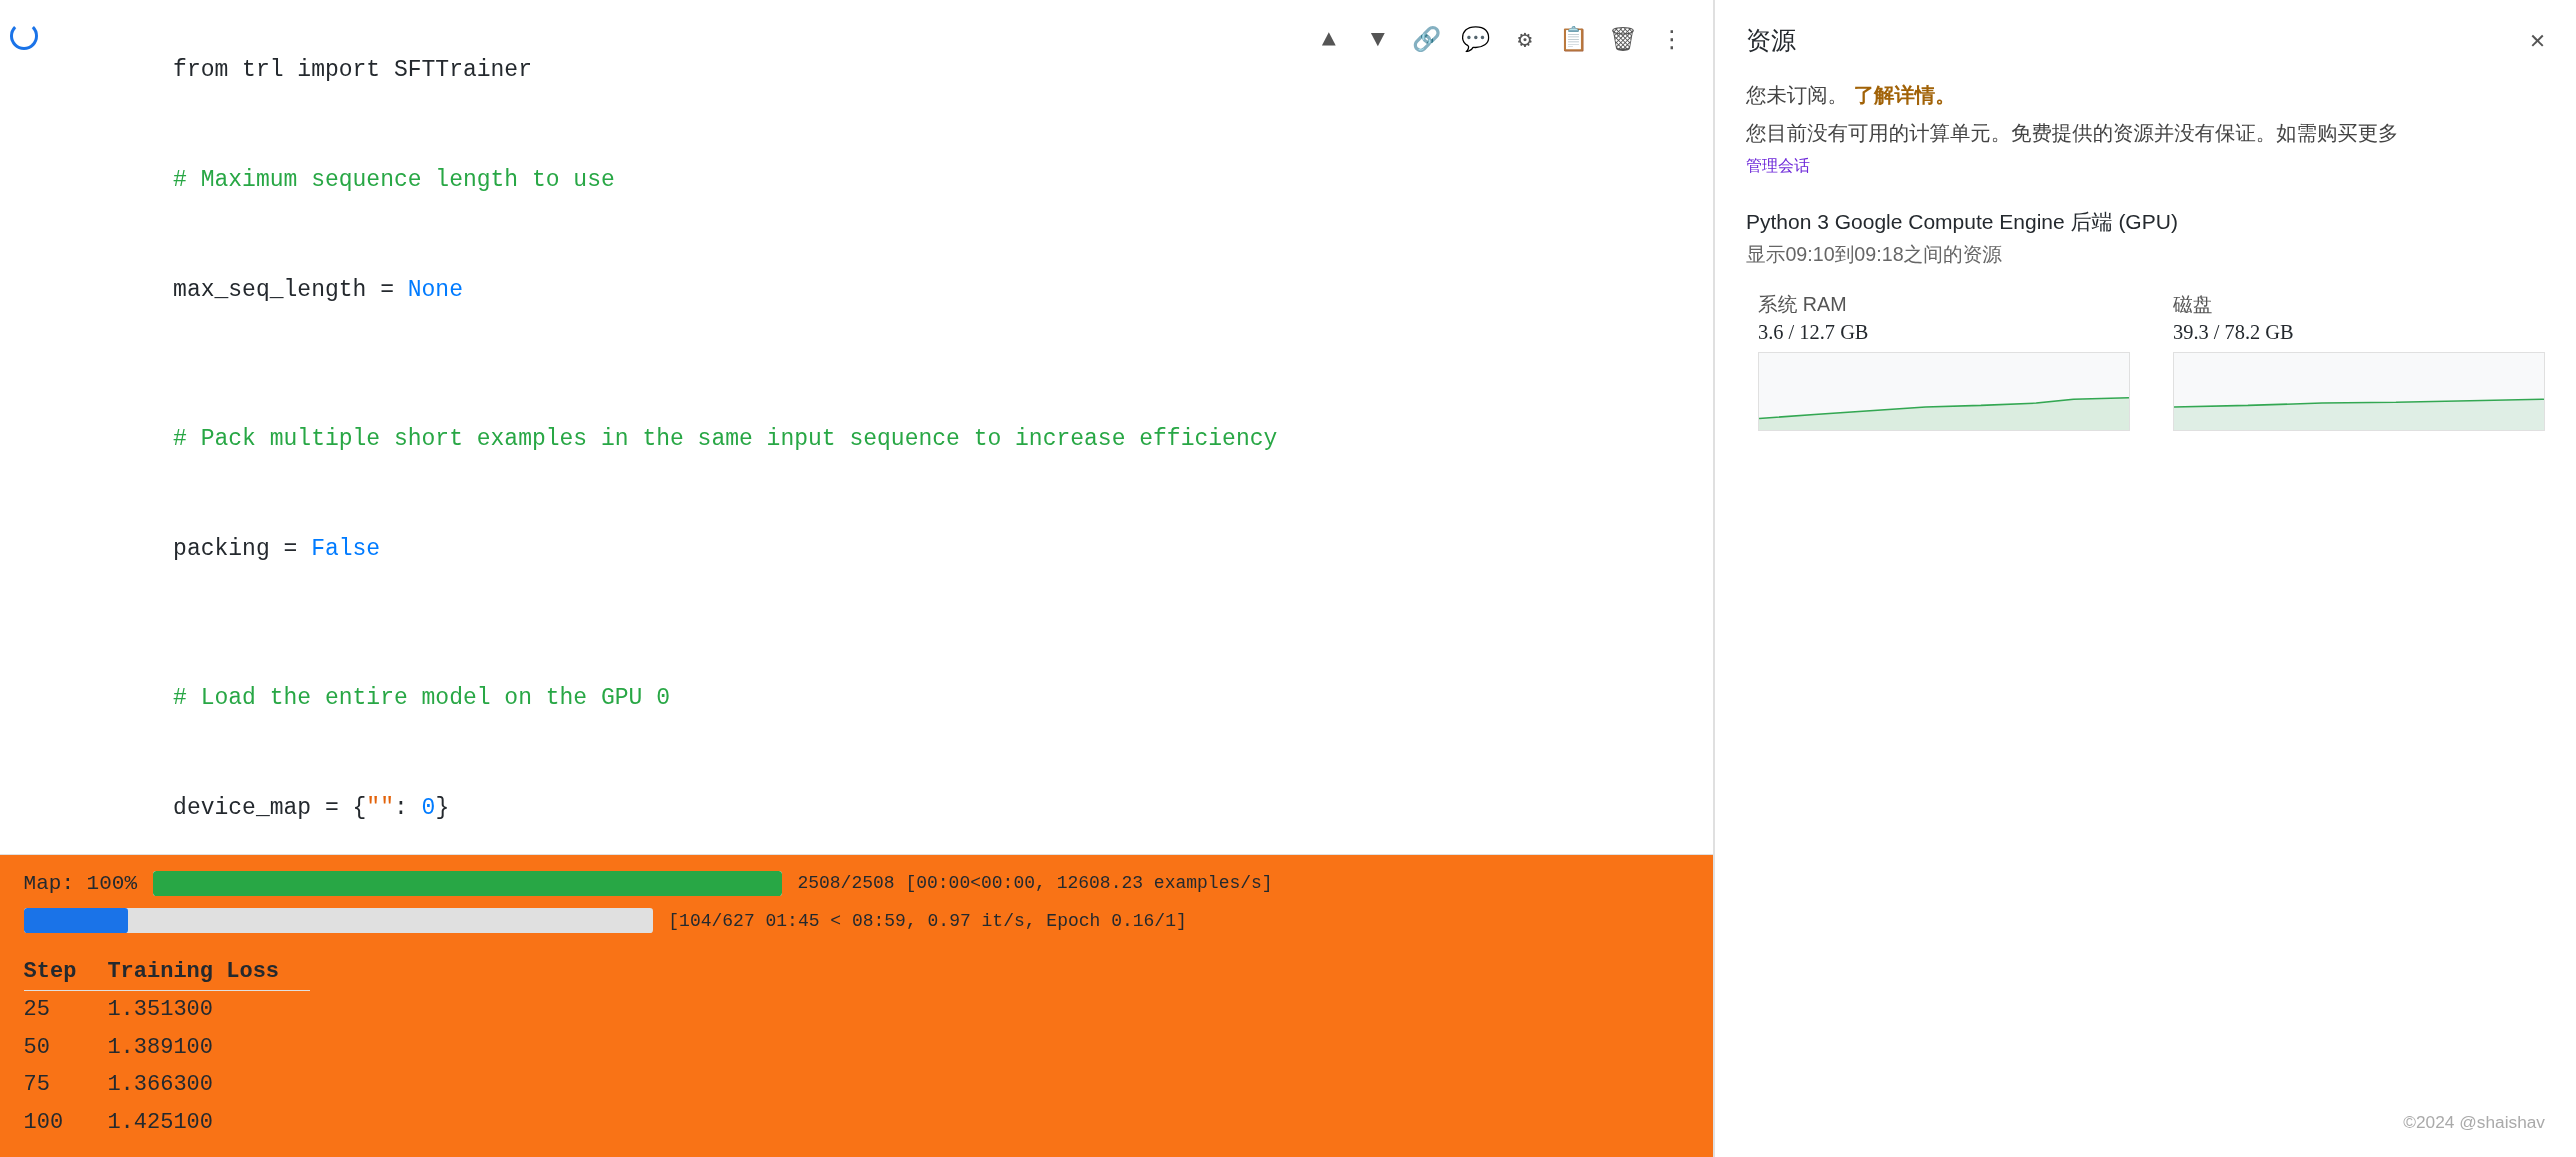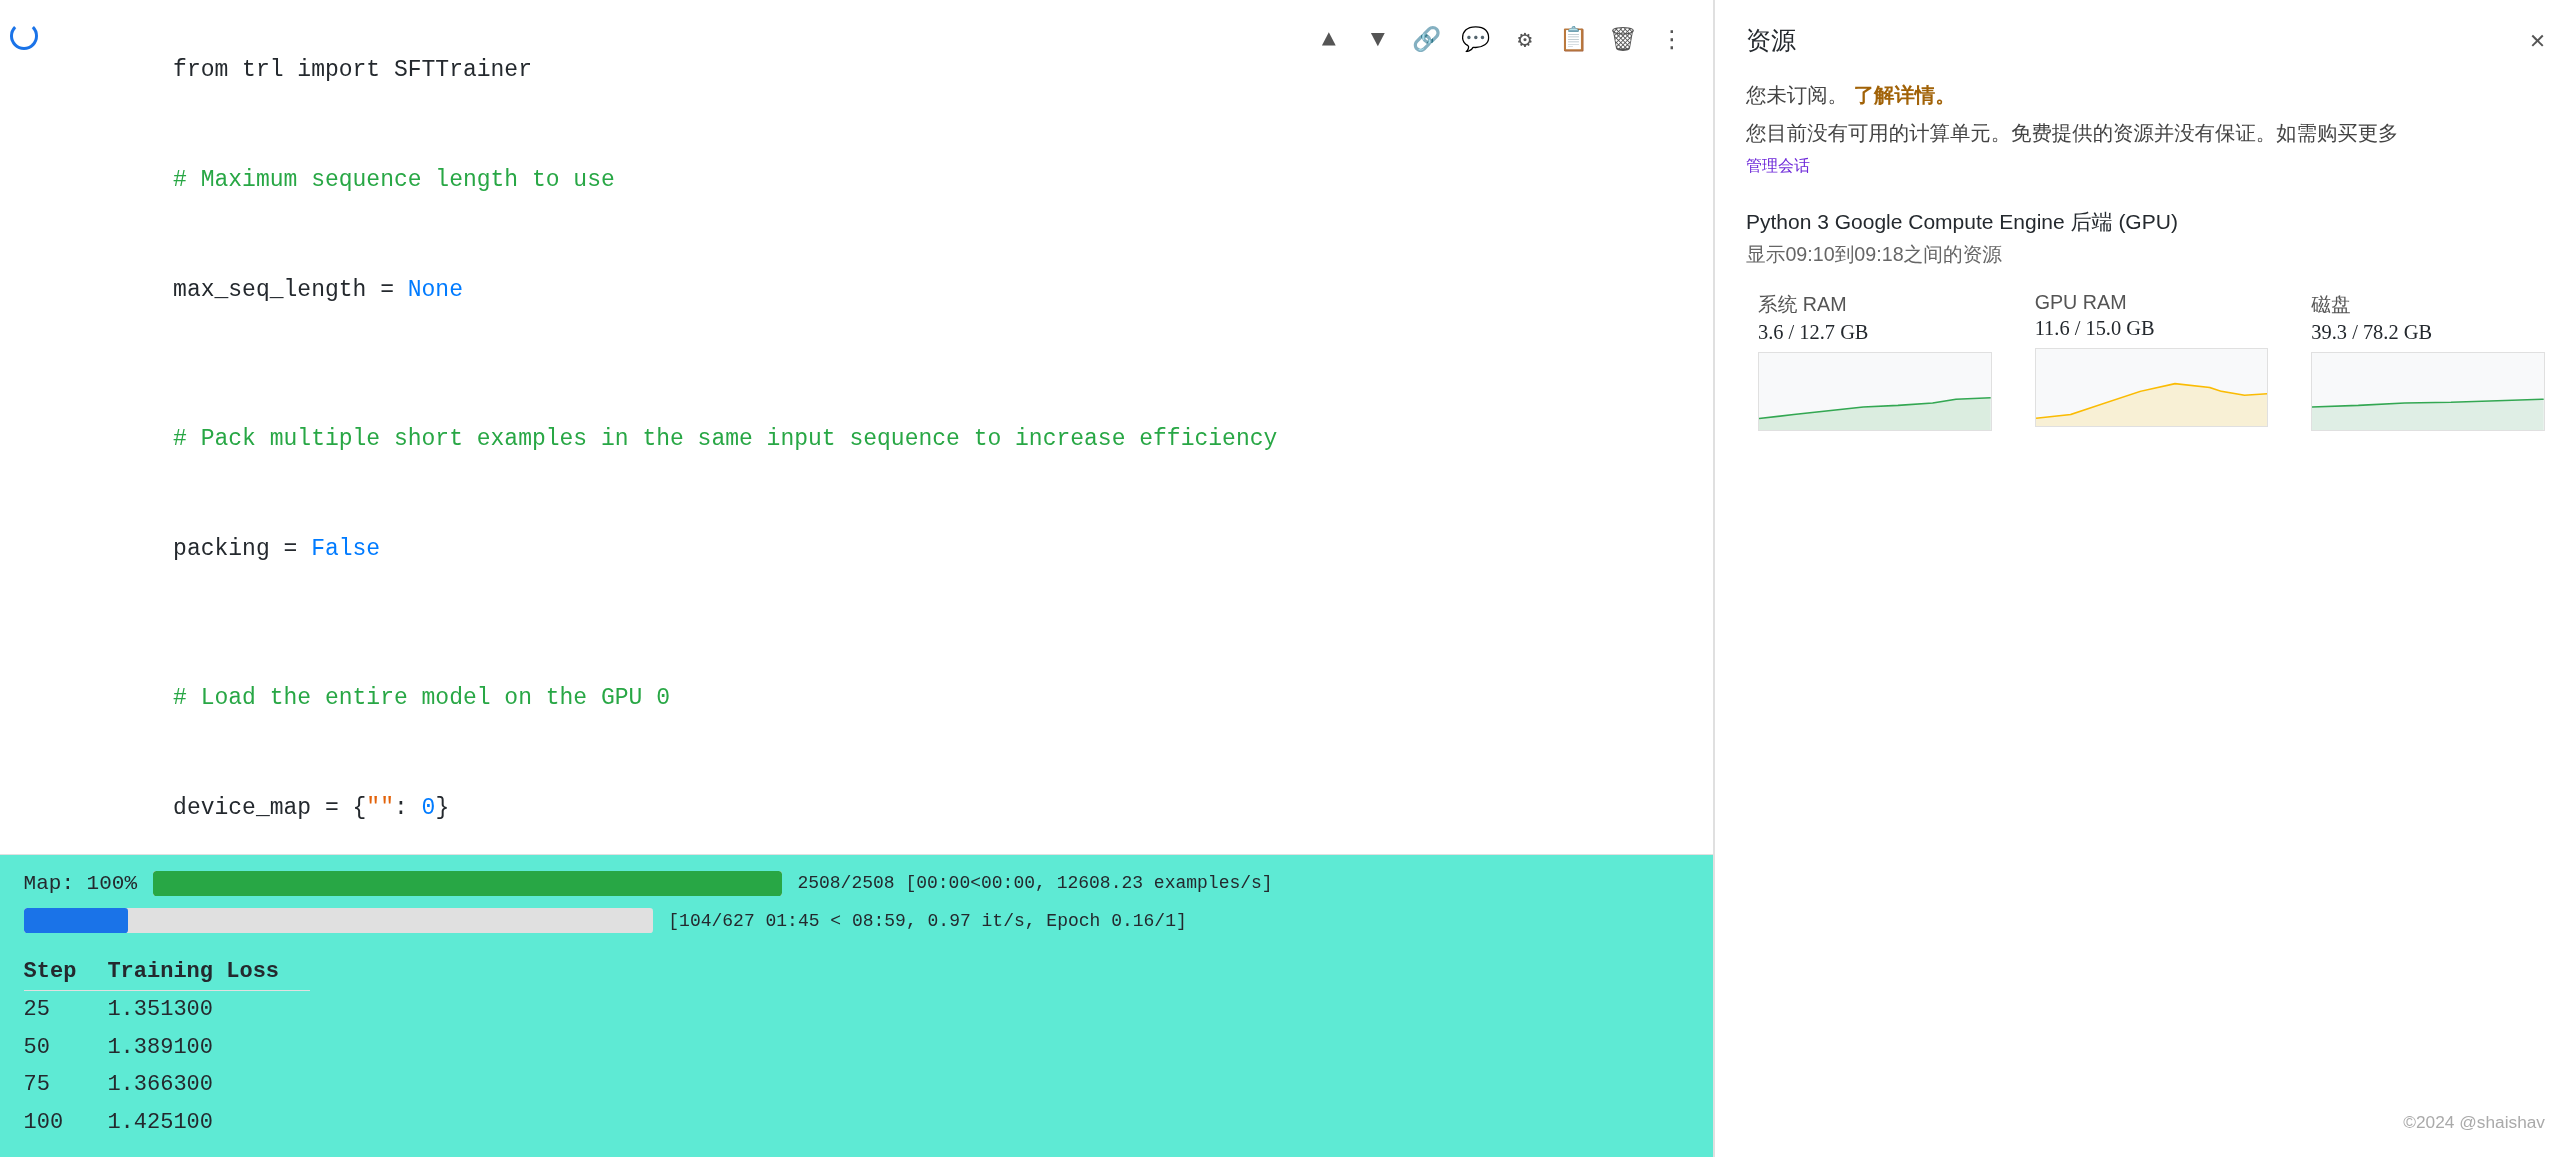--- a/index.html
+++ b/index.html
@@ -81,21 +81,21 @@
     
     .c-green { color: #28a745; }
     .c-blue { color: #007bff; }
     .c-string { color: #e36209; }
     .c-default { color: #24292e; }
 
     
     .output-area {
       border-top: 1.6px solid #e0e0e0;
       padding: 15.7px 23.6px;
-      background: #5eead4;
+      background: #f97316;
     }
 
     .progress-row {
       display: flex;
       align-items: center;
       gap: 15.7px;
       margin-bottom: 12.6px;
     }
 
     .progress-label {
@@ -471,30 +471,20 @@
       <div class="metric-label">系统 RAM</div>
       <div class="metric-value">3.6 / 12.7 GB</div>
       <div class="mini-chart">
         <svg width="100%" height="100%" viewBox="0 0 200 100" preserveAspectRatio="none">
           <polyline points="0,85 30,80 60,75 90,70 120,68 150,65 170,60 200,58" fill="none" stroke="#34a853" stroke-width="2"></polyline>
           <polygon points="0,85 30,80 60,75 90,70 120,68 150,65 170,60 200,58 200,100 0,100" fill="rgba(52,168,83,0.15)"></polygon>
         </svg>
       </div>
     </div>
 
-    <div class="metric-card">
-      <div class="metric-label">GPU RAM</div>
-      <div class="metric-value">11.6 / 15.0 GB</div>
-      <div class="mini-chart">
-        <svg width="100%" height="100%" viewBox="0 0 200 100" preserveAspectRatio="none">
-          <polyline points="0,90 30,85 60,70 90,55 120,45 150,50 160,55 180,60 200,58" fill="none" stroke="#fbbc04" stroke-width="2"></polyline>
-          <polygon points="0,90 30,85 60,70 90,55 120,45 150,50 160,55 180,60 200,58 200,100 0,100" fill="rgba(251,188,4,0.15)"></polygon>
-        </svg>
-      </div>
-    </div>
 
     <div class="metric-card">
       <div class="metric-label">磁盘</div>
       <div class="metric-value">39.3 / 78.2 GB</div>
       <div class="mini-chart">
         <svg width="100%" height="100%" viewBox="0 0 200 100" preserveAspectRatio="none">
           <polyline points="0,70 40,68 80,65 120,64 160,62 200,60" fill="none" stroke="#34a853" stroke-width="2"></polyline>
           <polygon points="0,70 40,68 80,65 120,64 160,62 200,60 200,100 0,100" fill="rgba(52,168,83,0.12)"></polygon>
         </svg>
       </div>

